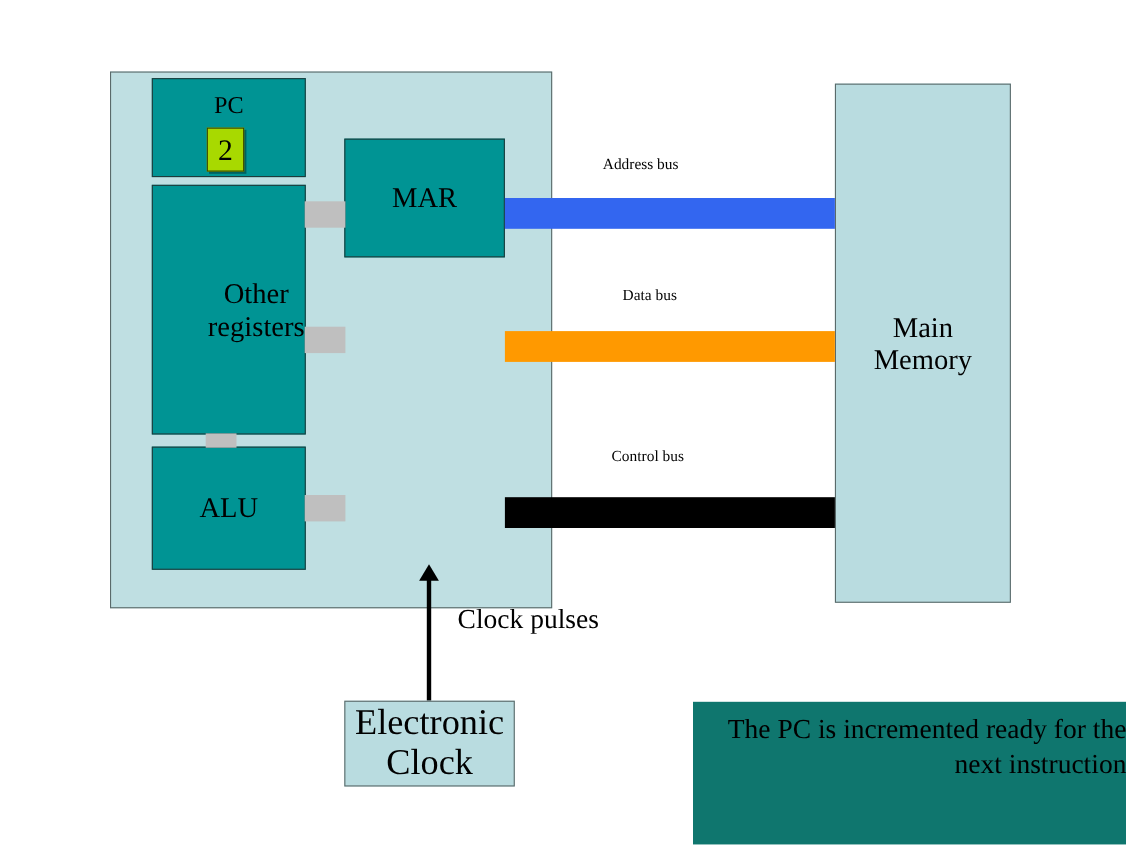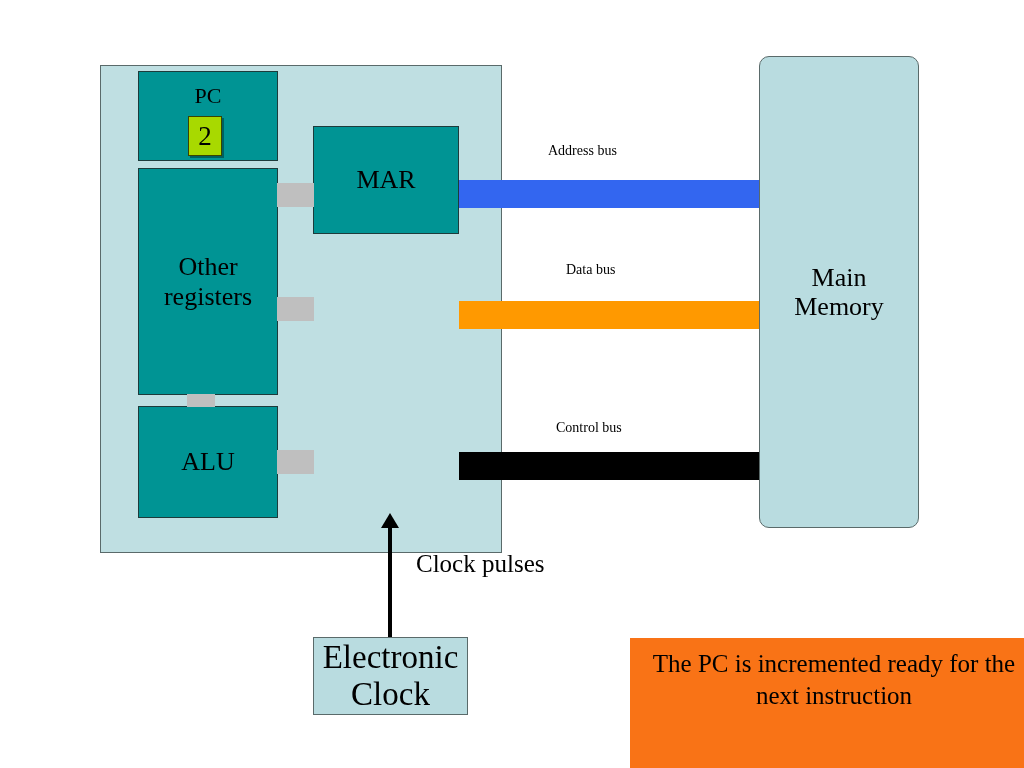--- a/index.html
+++ b/index.html
@@ -92,75 +92,75 @@
     height: 0;
     border-left: 9px solid transparent;
     border-right: 9px solid transparent;
     border-bottom: 15px solid #000000;
   }
 
   
   .callout {
     position: absolute;
     box-sizing: border-box;
-    background: #f97316;
+    background: #0f766e;
     color: #000000;
     font-size: 25px;
     line-height: 1.28;
     padding: 10px 0 0 14px;
-    text-align: center;
+    text-align: right;
   }
 </style>
 </head>
 <body>
 
 <div id="canvas">
 
   <div class="box cpu-container" style="left:100px; top:65px; width:402px; height:488px;"></div>
 
   <div class="box reg" style="left:138px; top:71px; width:140px; height:90px;">
     <span class="pc-label" style="left:0; right:0; top:12px;">PC</span>
     <div class="box pc-value" style="left:49px; top:44px; width:34px; height:40px;">
       <span>2</span>
     </div>
   </div>
 
-  <div class="box reg" style="left:138px; top:168px; width:140px; height:227px; white-space:pre-line;">
+  <div class="box reg" style="left:138px; top:168px; width:140px; height:227px; white-space:pre-line;justify-content:flex-end;">
     <span>Other
 registers</span>
   </div>
 
   <div class="box reg" style="left:138px; top:406px; width:140px; height:112px;">
     <span>ALU</span>
   </div>
 
   <div class="box reg" style="left:313px; top:126px; width:146px; height:108px;">
     <span>MAR</span>
   </div>
 
 
 
   <div class="connector" style="left:277px; top:183px; width:37px; height:24px;"></div>
   <div class="connector" style="left:277px; top:297px; width:37px; height:24px;"></div>
   <div class="connector" style="left:277px; top:450px; width:37px; height:24px;"></div>
   <div class="connector" style="left:187px; top:394px; width:28px; height:13px;"></div>
 
-  <div class="box pale" style="left:759px; top:56px; width:160px; height:472px; white-space:pre-line;border-radius:10px;">
+  <div class="box pale" style="left:759px; top:76px; width:160px; height:472px; white-space:pre-line;">
     <span>Main
 Memory</span>
   </div>
 
   <div class="bus" style="left:459px; top:180px; width:300px; height:28px; background:#3366f0;"></div>
   <div class="caption" style="left:548px; top:143px;">Address bus</div>
 
   <div class="bus" style="left:459px; top:301px; width:300px; height:28px; background:#ff9900;"></div>
   <div class="caption" style="left:566px; top:262px;">Data bus</div>
 
   <div class="bus" style="left:459px; top:452px; width:300px; height:28px; background:#000000;"></div>
-  <div class="caption" style="left:556px; top:408px;margin-top:12px;">Control bus</div>
+  <div class="caption" style="left:556px; top:408px;">Control bus</div>
 
   <div class="arrow-shaft" style="left:388px; top:527px; height:110px;"></div>
   <div class="arrow-head" style="left:381px; top:513px;"></div>
 
   <div class="caption" style="left:416px; top:550px; font-size:25px;">Clock pulses</div>
 
   <div class="box pale" style="left:313px; top:637px; width:155px; height:78px; white-space:pre-line; font-size:33px;">
     <span>Electronic
 Clock</span>
   </div>

